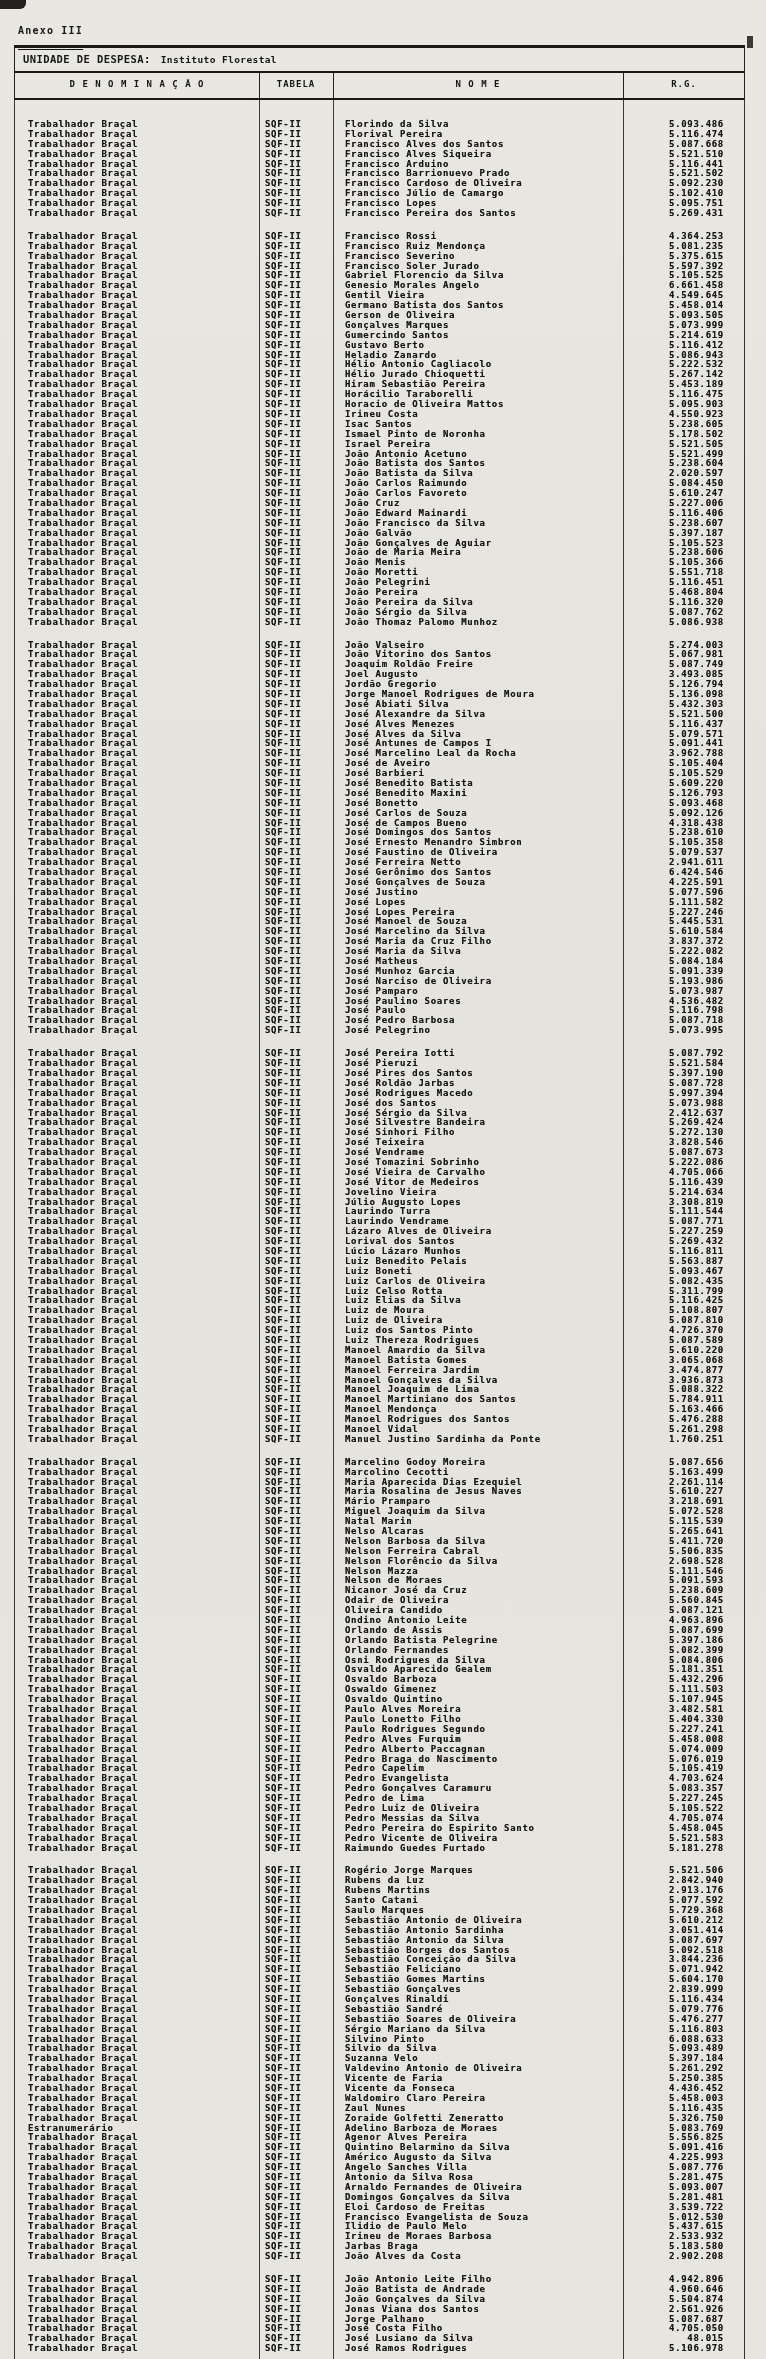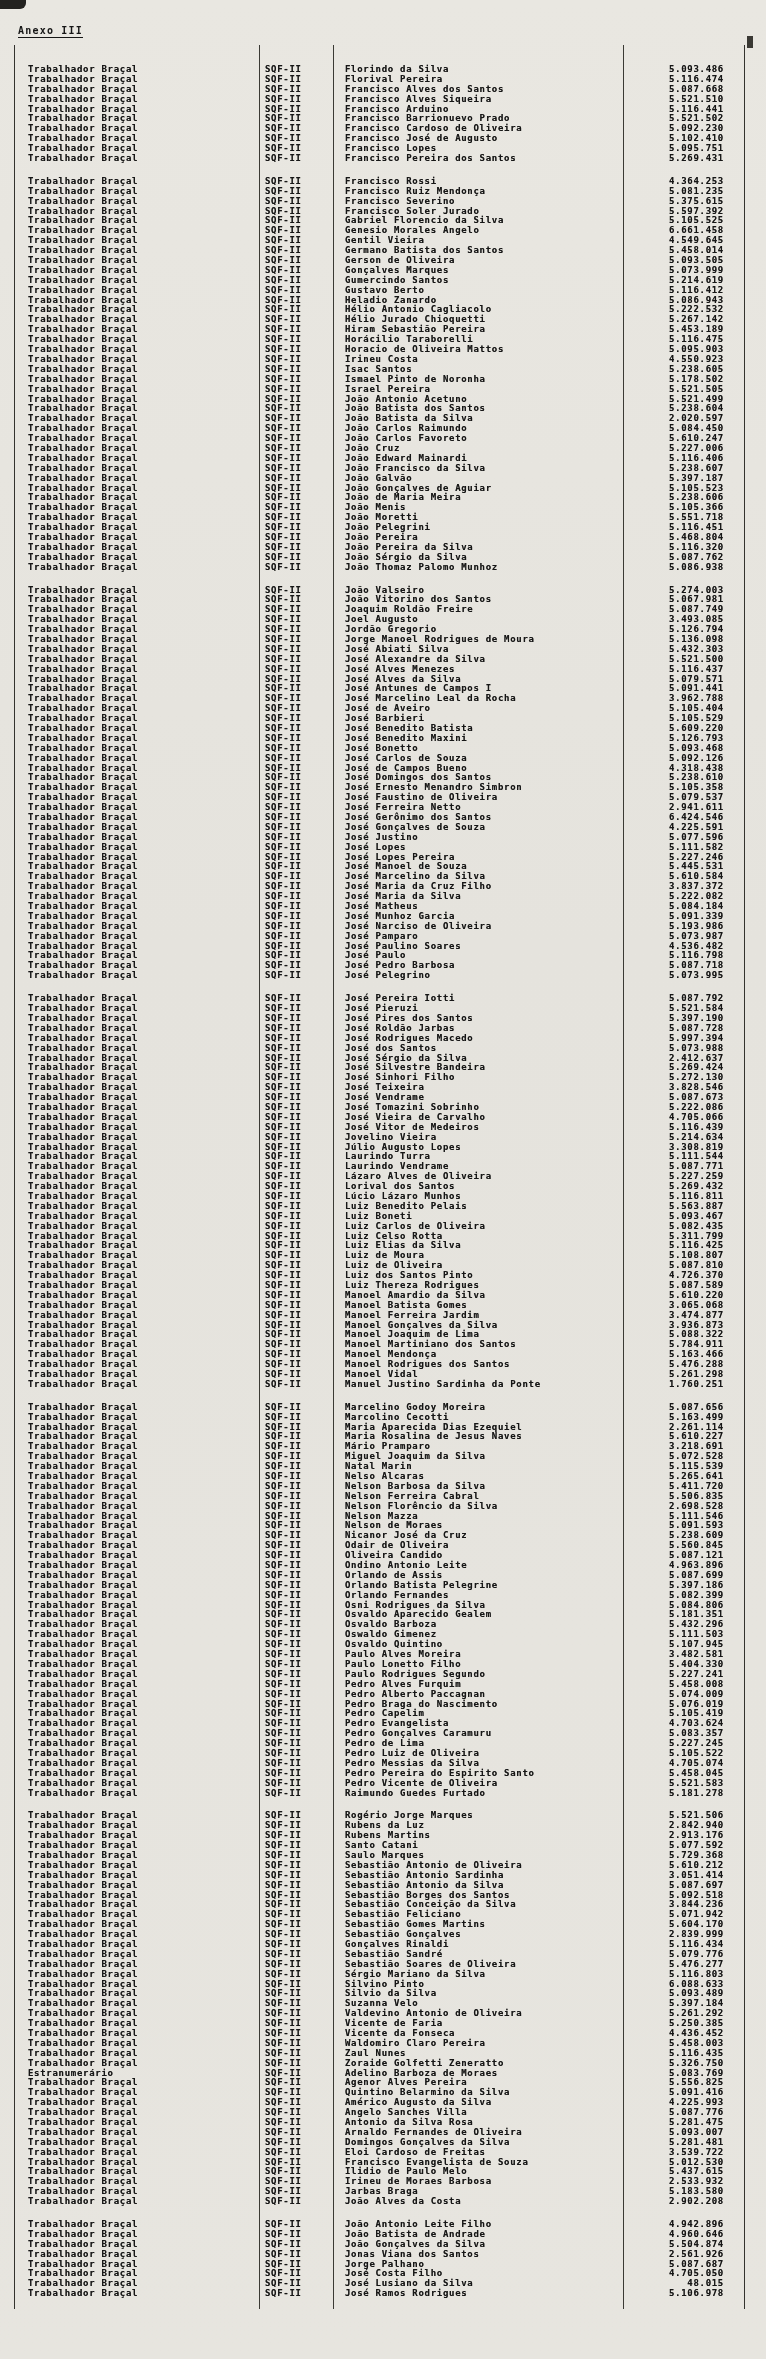--- a/index.html
+++ b/index.html
@@ -7,21 +7,21 @@
     position:relative;width:766px;height:2359px;margin:0 auto;
     background:#e6e4de;
     background-image:linear-gradient(180deg,#e9e7e1 0%,#e5e3dd 40%,#e7e5df 100%);
     font-family:"DejaVu Sans Mono","Liberation Mono",monospace;
     color:#161616;overflow:hidden;
   }
   .smudge-tl{position:absolute;left:0;top:0;width:26px;height:9px;background:#23221f;border-bottom-right-radius:6px;}
   .tick-tr{position:absolute;left:747px;top:36px;width:6px;height:12px;background:#3a3934;}
   .annex{
     position:absolute;left:18px;top:25px;font-size:10px;font-weight:bold;letter-spacing:1.2px;
-    border-bottom:1.2px solid #161616;padding-bottom:1px;white-space:nowrap;
+    border-bottom:1.2px solid #161616;padding-bottom:13px;white-space:nowrap;
   }
   .tbl{position:absolute;left:14px;top:45px;width:731px;}
   .band{
     border-top:3px solid #1a1915;border-left:1.5px solid #22211d;border-right:1.5px solid #22211d;
   }
   .unit-row{
     height:23px;line-height:23px;border-bottom:2px solid #1a1915;
     padding-left:8px;font-size:10px;font-weight:bold;letter-spacing:0.4px;white-space:nowrap;
   }
   .unit-label{font-size:10.5px;}
@@ -54,20 +54,34 @@
 </head>
 <body>
 
 <div class="page">
   <div class="smudge-tl"></div>
   <div class="tick-tr"></div>
 
   <div class="annex">Anexo III</div>
 
   <div class="tbl">
+    <div class="band">
+      <div class="unit-row">
+        <span class="unit-label">UNIDADE DE DESPESA:</span><span class="unit-value">Instituto Florestal</span>
+      </div>
+      <div class="cols-row">
+        <div class="vline-h" style="left:244px"></div>
+        <div class="vline-h" style="left:318px"></div>
+        <div class="vline-h" style="left:608px"></div>
+        <span class="colhead ch-den">D E N O M I N A Ç Ã O</span>
+        <span class="colhead ch-tab">TABELA</span>
+        <span class="colhead ch-nome">N O M E</span>
+        <span class="colhead ch-rg">R.G.</span>
+      </div>
+    </div>
 
     <div class="data">
       <div class="vline v1"></div>
       <div class="vline v2"></div>
       <div class="vline v3"></div>
 
     <div class="group">
           <div class="row">
             <span class="c-den">Trabalhador Braçal</span>
             <span class="c-tab">SQF-II</span>
@@ -106,21 +120,21 @@
           </div>
           <div class="row">
             <span class="c-den">Trabalhador Braçal</span>
             <span class="c-tab">SQF-II</span>
             <span class="c-nome">Francisco Cardoso de Oliveira</span>
             <span class="c-rg">5.092.230</span>
           </div>
           <div class="row">
             <span class="c-den">Trabalhador Braçal</span>
             <span class="c-tab">SQF-II</span>
-            <span class="c-nome">Francisco José de Augusto</span>
+            <span class="c-nome">Francisco Júlio de Camargo</span>
             <span class="c-rg">5.102.410</span>
           </div>
           <div class="row">
             <span class="c-den">Trabalhador Braçal</span>
             <span class="c-tab">SQF-II</span>
             <span class="c-nome">Francisco Lopes</span>
             <span class="c-rg">5.095.751</span>
           </div>
           <div class="row">
             <span class="c-den">Trabalhador Braçal</span>

